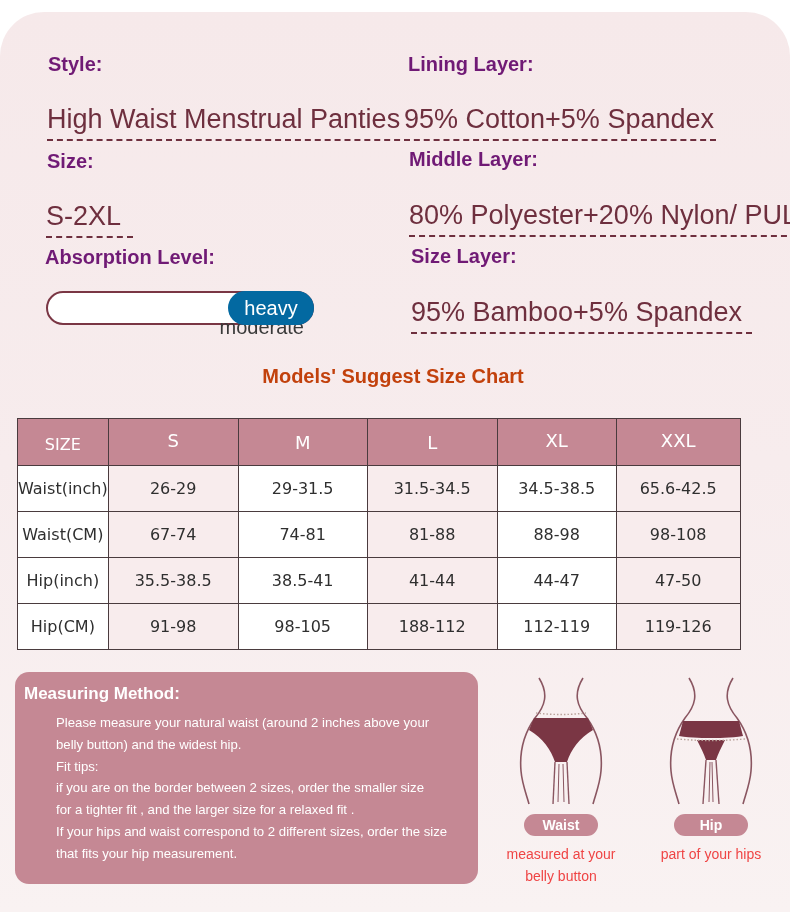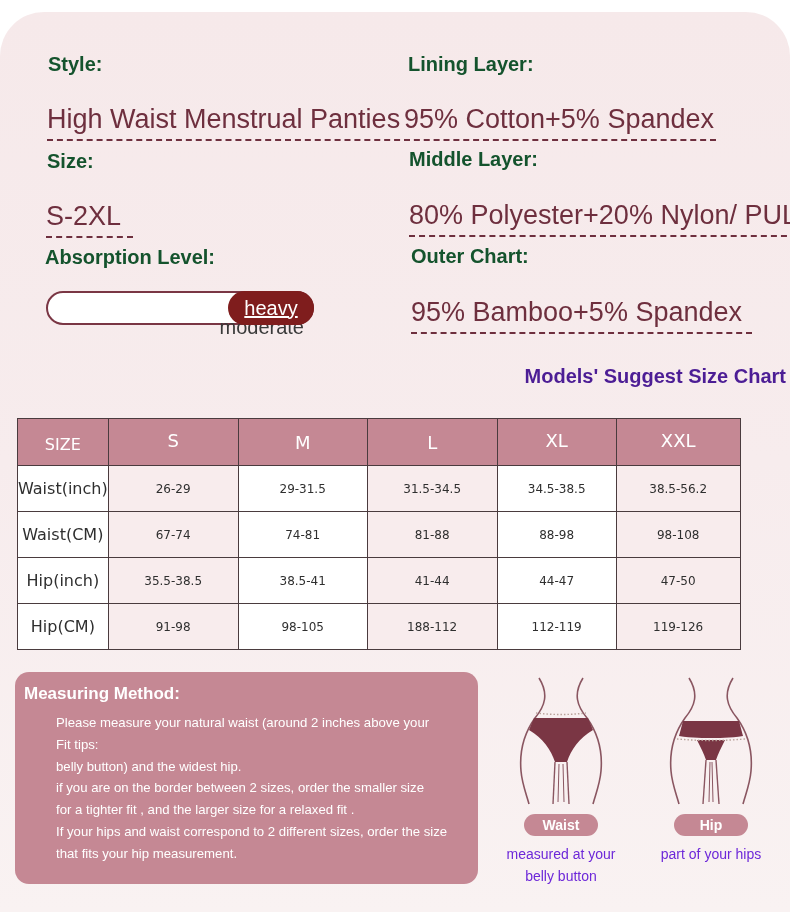--- a/index.html
+++ b/index.html
@@ -11,21 +11,21 @@
   }
   .card {
     position: absolute;
     left: 0; top: 12px;
     width: 790px; height: 900px;
     background: linear-gradient(180deg, #f6e9ea 0%, #f7eced 50%, #f9f2f2 100%);
     border-radius: 44px 44px 0 0;
   }
   .spec-label {
     position: absolute;
-    color: #14532d;
+    color: #701a75;
     font-weight: bold;
     font-size: 20px;
   }
   .spec-value {
     position: absolute;
     color: #6e2f3e;
     font-size: 27px;
     padding-bottom: 4px;
     border-bottom: 2px dashed #6e2f3e;
     white-space: nowrap;
@@ -41,43 +41,43 @@
     font-size: 20px;
     color: #3a3a3a;
     flex-direction: column;
   }
   .absorb .opt { padding: 0 8px; }
   .absorb .opt.light { margin-left: 8px; }
   .absorb .opt.moderate { margin-left: 14px; }
   .absorb .opt.heavy {
     position: absolute; right: -2px; top: -2px;
     height: 34px; width: 86px;
-    background: #7f1d1d;
+    background: #0369a1;
     color: #ffffff;
     border-radius: 18px;
-    display: flex; align-items: center; justify-content: center; text-decoration: underline;
+    display: flex; align-items: center; justify-content: center;
   }
   .chart-title {
     position: absolute;
     left: 0; width: 786px; top: 365px;
-    text-align: right;
+    text-align: center;
     font-size: 20px; font-weight: bold;
-    color: #4c1d95;
+    color: #c2410c;
   }
   table.size-table {
     position: absolute;
     left: 17px; top: 418px;
     border-collapse: collapse;
     font-family: "DejaVu Sans", sans-serif;
   }
   .size-table td, .size-table th {
     border: 1.5px solid #4a3b3e;
     text-align: center;
     font-weight: normal;
-    font-size: 12px;
+    font-size: 16px;
     color: #2f2f2f;
   }
   .size-table th {
     background: #c58894;
     color: #ffffff;
     height: 47px;
     font-size: 18px;
   }
   .size-table td { height: 46px; }
   .size-table .col-label { width: 88px; background: #ffffff; font-size: 16px; }
@@ -119,21 +119,21 @@
     width: 74px; height: 22px;
     line-height: 22px;
     background: #c58894;
     color: #ffffff;
     font-weight: bold;
     font-size: 14px;
     border-radius: 11px;
   }
   .fig-caption {
     margin-top: 7px;
-    color: #6d28d9;
+    color: #ef4444;
     font-size: 14px;
     line-height: 22px;
   }
 </style>
 </head>
 <body>
 
 <div class="card"></div>
 
 <div class="spec-label" style="left:48px; top:53px;">Style:</div>
@@ -148,42 +148,42 @@
   <span class="opt moderate">moderate</span>
   <span class="opt heavy">heavy</span>
 </div>
 
 <div class="spec-label" style="left:408px; top:53px;">Lining Layer:</div>
 <div class="spec-value" style="left:404px; top:104px; padding-right:2px;">95% Cotton+5% Spandex</div>
 
 <div class="spec-label" style="left:409px; top:148px;">Middle Layer:</div>
 <div class="spec-value" style="left:409px; top:200px;">80% Polyester+20% Nylon/ PUL</div>
 
-<div class="spec-label" style="left:411px; top:245px;">Outer Chart:</div>
+<div class="spec-label" style="left:411px; top:245px;">Size Layer:</div>
 <div class="spec-value" style="left:411px; top:297px; padding-right:10px;">95% Bamboo+5% Spandex</div>
 
 <div class="chart-title">Models' Suggest Size Chart</div>
 
 <table class="size-table">
   <tbody>
       <tr>
     <th class="col-label" style="background:#c58894; padding-top:4px;">SIZE</th>
     <th class="c0" style="padding-bottom:4px;">S</th>
     <th class="c1">M</th>
     <th class="c2">L</th>
     <th class="c3" style="padding-bottom:4px;">XL</th>
     <th class="c4" style="padding-bottom:4px;">XXL</th>
   </tr>
   <tr>
     <td class="col-label">Waist(inch)</td>
     <td class="c0 pink">26-29</td>
     <td class="c1 white">29-31.5</td>
     <td class="c2 pink">31.5-34.5</td>
     <td class="c3 white">34.5-38.5</td>
-    <td class="c4 pink">38.5-56.2</td>
+    <td class="c4 pink">65.6-42.5</td>
   </tr>
   <tr>
     <td class="col-label">Waist(CM)</td>
     <td class="c0 pink">67-74</td>
     <td class="c1 white">74-81</td>
     <td class="c2 pink">81-88</td>
     <td class="c3 white">88-98</td>
     <td class="c4 pink">98-108</td>
   </tr>
   <tr>
@@ -201,22 +201,22 @@
     <td class="c2 pink">188-112</td>
     <td class="c3 white">112-119</td>
     <td class="c4 pink">119-126</td>
   </tr>
 </tbody>
   </table>
 
 <div class="measure-box">
   <h2>Measuring Method:</h2>
   <p>Please measure your natural waist (around 2 inches above your</p>
+  <p>belly button) and the widest hip.</p>
   <p>Fit tips:</p>
-  <p>belly button) and the widest hip.</p>
   <p>if you are on the border between 2 sizes, order the smaller size</p>
   <p>for a tighter fit , and the larger size for a relaxed fit .</p>
   <p>If your hips and waist correspond to 2 different sizes, order the size</p>
   <p>that fits your hip measurement.</p>
 </div>
 
 <div class="figure" style="left:491px; top:676px;">
   <svg width="100" height="130" viewBox="0 0 100 130">
     <path d="M28 2 C38 18 34 30 24 42 C14 56 8 72 10 95 C11 108 16 120 18 128" fill="none" stroke="#8a5661" stroke-width="1.6"></path>
     <path d="M72 2 C62 18 66 30 76 42 C86 56 92 72 90 95 C89 108 84 120 82 128" fill="none" stroke="#8a5661" stroke-width="1.6"></path>

